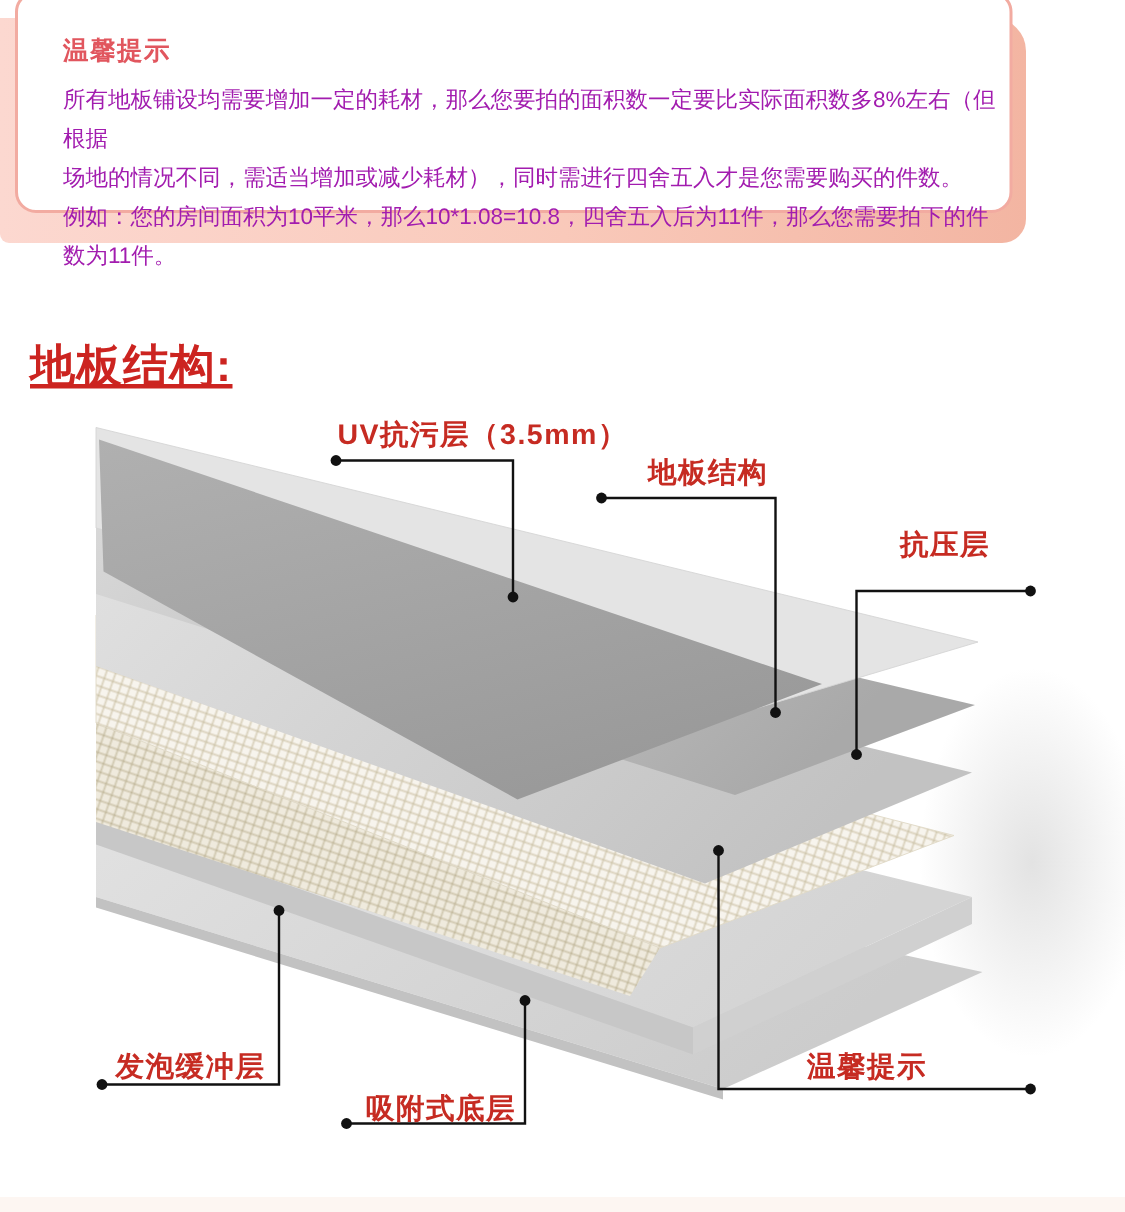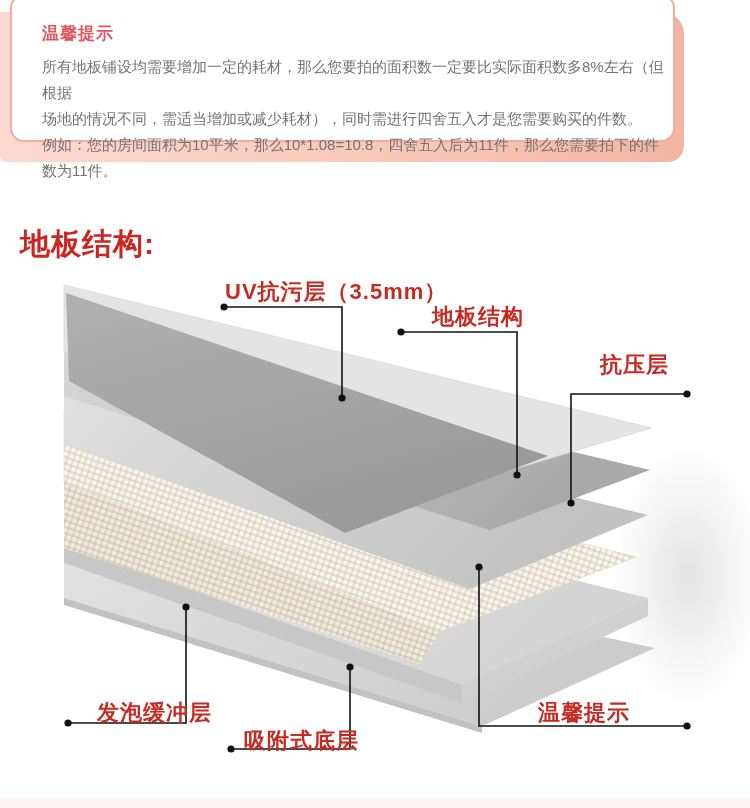--- a/index.html
+++ b/index.html
@@ -17,32 +17,32 @@
   .tips-card{
     position:absolute;left:10px;right:9px;top:-18px;bottom:20px;
     background:#ffffff;border:2px solid #f2aba1;border-radius:14px;
     padding:26px 4px 0 20px;box-sizing:border-box;
   }
   .tips-title{
     color:#e1565e;font-size:17px;font-weight:bold;margin:0 0 9px 10px;
     letter-spacing:1px;
   }
   .tips-body{
-    color:#737373;font-size:15px;line-height:26px;margin:0 0 0 10px;
+    color:#a21caf;font-size:15px;line-height:26px;margin:0 0 0 10px;
     white-space:pre-line;letter-spacing:0;
   }
   
   .section-title{
     position:absolute;left:20px;top:224px;
-    color:#cc2420;font-size:30px;font-weight:bold;letter-spacing:1px;
+    color:#cc2420;font-size:30px;font-weight:bold;letter-spacing:1px;text-decoration:underline;
   }
   
   .diagram-svg{position:absolute;left:0;top:0;width:750px;height:808px;}
   .layer-label{
-    position:absolute;color:#c62b22;font-size:22px;font-weight:600;
+    position:absolute;color:#c62b22;font-size:19px;font-weight:600;
     letter-spacing:1px;white-space:nowrap;
   }
   .bottom-tint{
     position:absolute;left:0;bottom:0;width:750px;height:10px;background:#fdf6f2;
   }
 </style>
 </head>
 <body>
 
 <div class="page">
@@ -143,17 +143,17 @@
         <circle cx="68" cy="723" r="3.6"></circle>
       <circle cx="350" cy="667" r="3.6"></circle>
         <circle cx="231" cy="749" r="3.6"></circle>
     </g>
   </svg>
 
   <div class="layer-label" style="left:225px;top:277px;">UV抗污层（3.5mm）</div>
   <div class="layer-label" style="left:432px;top:302px;">地板结构</div>
   <div class="layer-label" style="left:600px;top:350px;">抗压层</div>
   <div class="layer-label" style="left:538px;top:698px;">温馨提示</div>
-  <div class="layer-label" style="left:77px;top:698px;margin-left:20px;">发泡缓冲层</div>
+  <div class="layer-label" style="left:77px;top:698px;">发泡缓冲层</div>
   <div class="layer-label" style="left:244px;top:726px;">吸附式底层</div>
 
   <div class="bottom-tint"></div>
 </div>
 
 </body></html>

